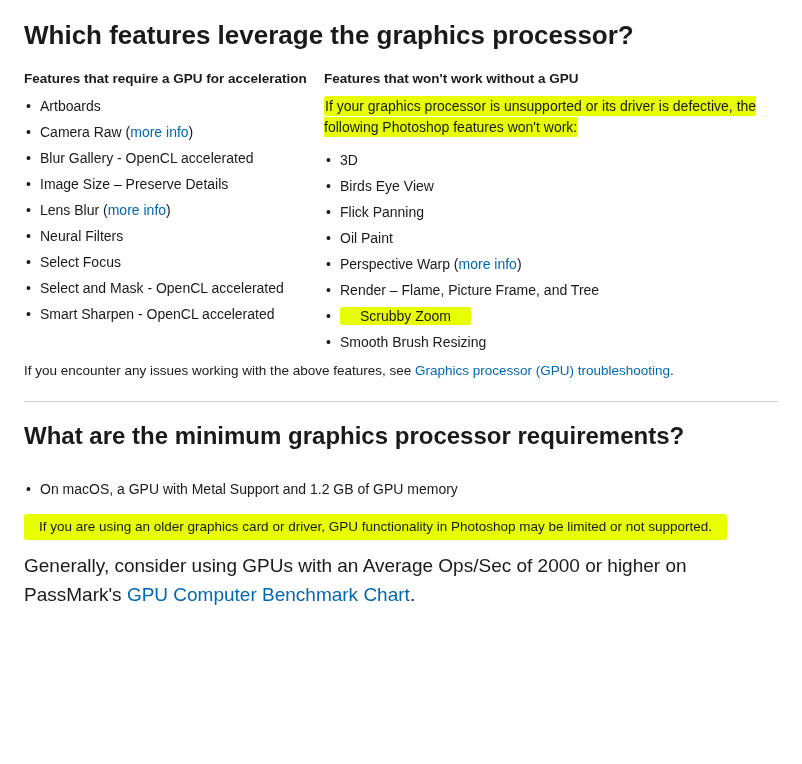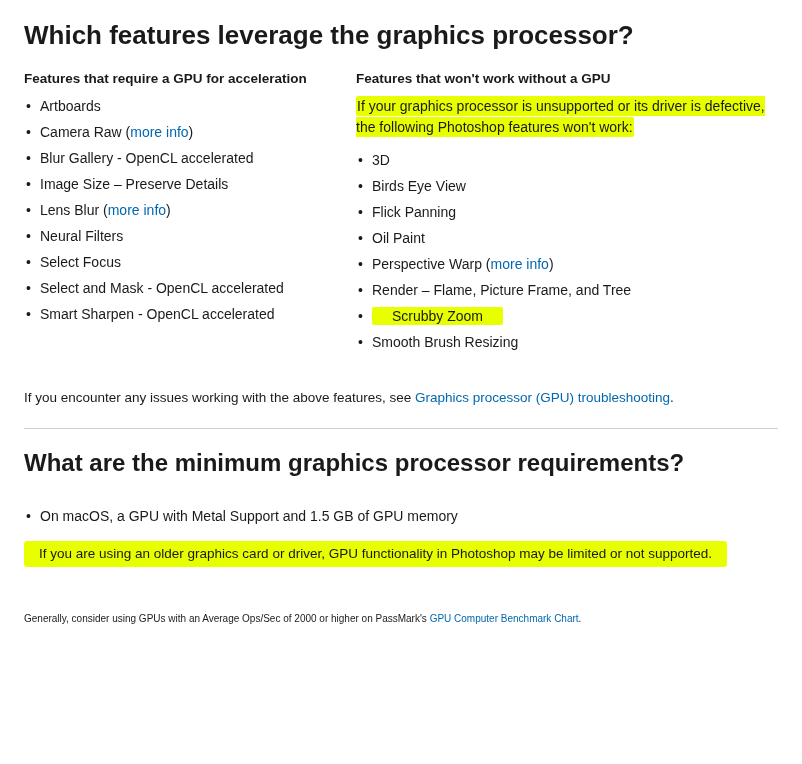--- a/index.html
+++ b/index.html
@@ -18,22 +18,21 @@
       line-height: 1.2;
     }
     h2 {
       font-size: 24px;
       font-weight: 700;
       margin-bottom: 28px;
       line-height: 1.2;
     }
     .two-col {
       display: flex;
-      gap: 32px;
-      margin-bottom: 30px;
+      margin-bottom: 3px;
     }
     .col-left {
       flex: 0 0 300px;
     }
     .col-right {
       flex: 1;
     }
     .col-header {
       font-weight: 700;
       font-size: 13.5px;
@@ -102,23 +101,22 @@
     .warning-highlight {
       background-color: #e8ff00;
       padding: 3px 15px;
       border-radius: 3px;
       display: inline-block;
       margin-bottom: 12px;
       font-size: 13.5px;
       line-height: 1.5;
     }
     .general-text {
-      font-size: 10px;
+      font-size: 19px;
       line-height: 1.5;
-      margin-top: 32px;
     }
   </style>
 </head>
 <body>
 
 <h1>Which features leverage the graphics processor?</h1>
 
 <div class="two-col">
   <div class="col-left">
     <div class="col-header">Features that require a GPU for acceleration</div>
@@ -156,21 +154,21 @@
 <p class="notice-text">
   <span>If you encounter any issues working with the above features, see </span><a href="#">Graphics processor (GPU) troubleshooting</a><span>.</span>
 </p>
 
 <hr>
 
 <div class="min-req-section">
   <h2>What are the minimum graphics processor requirements?</h2>
 
   <ul class="min-req-list">
-    <li>On macOS, a GPU with Metal Support and 1.5 GB of GPU memory</li>
+    <li>On macOS, a GPU with Metal Support and 1.2 GB of GPU memory</li>
   </ul>
 
   <div>
     <span class="warning-highlight">If you are using an older graphics card or driver, GPU functionality in Photoshop may be limited or not supported.</span>
   </div>
 
   <p class="general-text">
     <span>Generally, consider using GPUs with an Average Ops/Sec of 2000 or higher on PassMark's </span><a href="#">GPU Computer Benchmark Chart</a><span>.</span>
   </p>
 </div>

